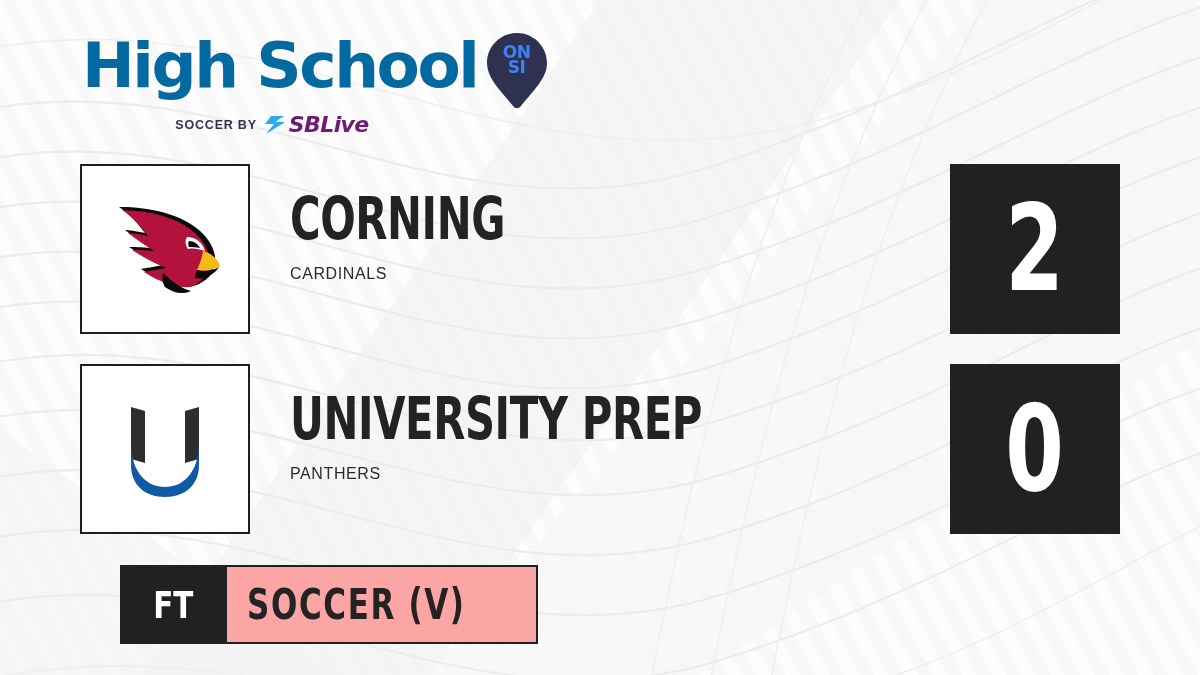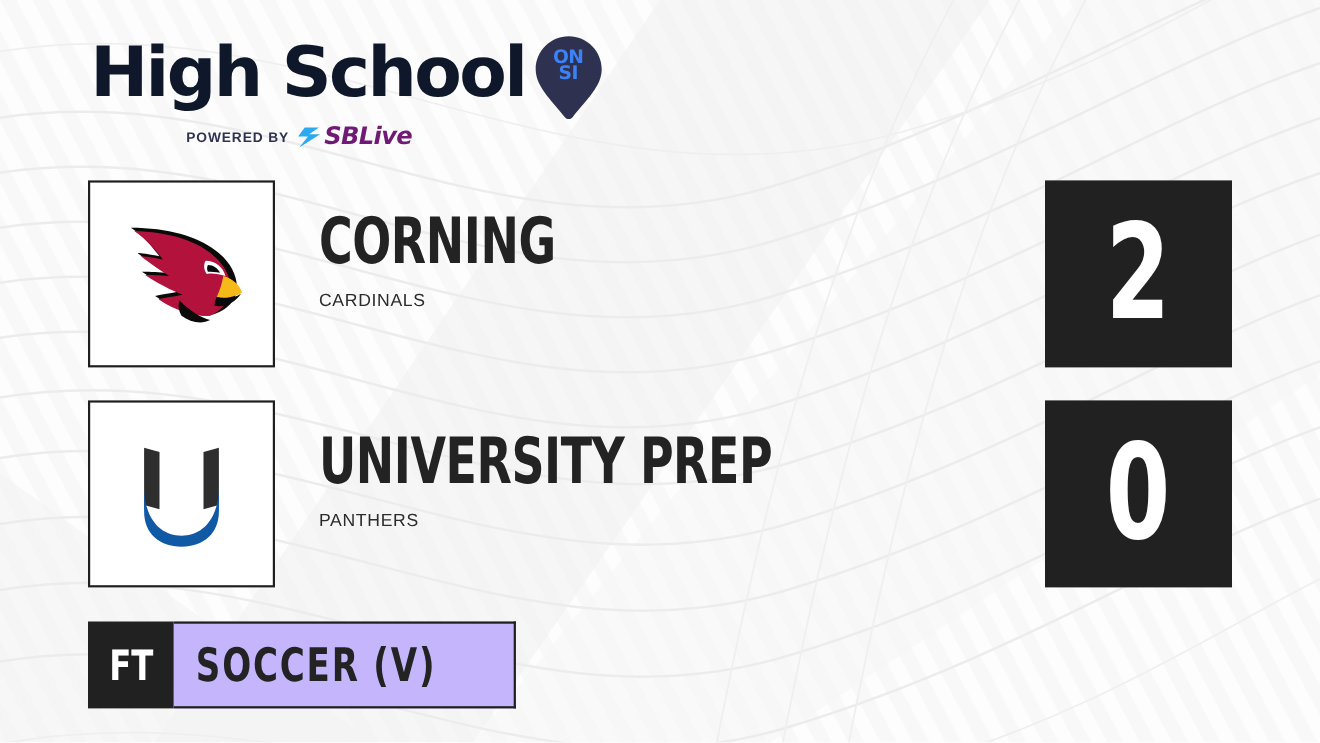--- a/index.html
+++ b/index.html
@@ -23,21 +23,21 @@
 
   
   #brand { position:absolute; left:82px; top:36px; width:420px; height:96px; }
   .brand-row { display:flex; align-items:flex-start; }
   .brand-word {
     font-family:"DejaVu Sans", sans-serif;
     font-weight:bold;
     font-size:63px;
     line-height:0.96;
     letter-spacing:-2.4px;
-    color:#0f172a;
+    color:#0369a1;
     white-space:nowrap;
   }
   .pin { position:relative; width:62px; height:78px; margin-left:8px; margin-top:-4px; flex:0 0 auto; }
   .pin svg { display:block; }
   .pin-text {
     position:absolute; left:0; right:0; top:13px;
     text-align:center;
     font-family:"DejaVu Sans", sans-serif;
     font-weight:bold; color:#3b82f6;
     font-size:17px; line-height:15px;
@@ -116,32 +116,32 @@
     transform:scaleX(0.78);
     transform-origin:center center;
   }
 
   
   #status-banner {
     position:absolute; left:80px; top:565px;
     height:79px; display:flex; align-items:stretch;
   }
   .status-code {
-    width:78px;
+    width:107px;
     background:#212121;
-    display:flex; align-items:center; justify-content:center;
+    display:flex; align-items:center; justify-content:center;margin-left:40px;
   }
   .status-code-text {
     font-family:"DejaVu Sans Condensed","DejaVu Sans", sans-serif;
     font-weight:bold; font-size:38px; color:#ffffff;
     letter-spacing:0px;
     transform:scaleX(0.86); transform-origin:center;
   }
   .status-sport {
-    background:#c4b5fd;
+    background:#fca5a5;
     border:2px solid #1f1f1f;
     border-left:none;
     padding:0 22px 0 20px;
     display:flex; align-items:center;
   }
   .status-sport-text {
     font-family:"DejaVu Sans Condensed","DejaVu Sans", sans-serif;
     font-weight:bold; font-size:42px; color:#232323;
     letter-spacing:2px;
     transform:scaleX(0.82); transform-origin:left center;
@@ -200,21 +200,21 @@
         <svg width="62" height="78" viewBox="0 0 62 78" aria-hidden="true">
           <path d="M31 1 C 14.5 1 1 14.5 1 31 C 1 46 14 58 27.5 74.5 C 29.3 76.8 32.7 76.8 34.5 74.5 C 48 58 61 46 61 31 C 61 14.5 47.5 1 31 1 Z" fill="#2e3250"></path>
         </svg>
         <div class="pin-text">
           <span>ON</span>
           <span>SI</span>
         </div>
       </div>
     </div>
     <div class="powered">
-      <span class="powered-label">POWERED BY</span>
+      <span class="powered-label">SOCCER BY</span>
       <span class="sbl-wrap">
         <svg class="sbl-bolt" width="22" height="20" viewBox="0 0 22 20" aria-hidden="true">
           <path d="M20 1 L7 1 L1 9 L10 9 L2 19 L21 7 L11 7 Z" fill="#2da9f0"></path>
         </svg>
         <span class="sbl-word">SBLive</span>
       </span>
     </div>
   </div>
 
   <div class="team-row" id="team-row-0">

